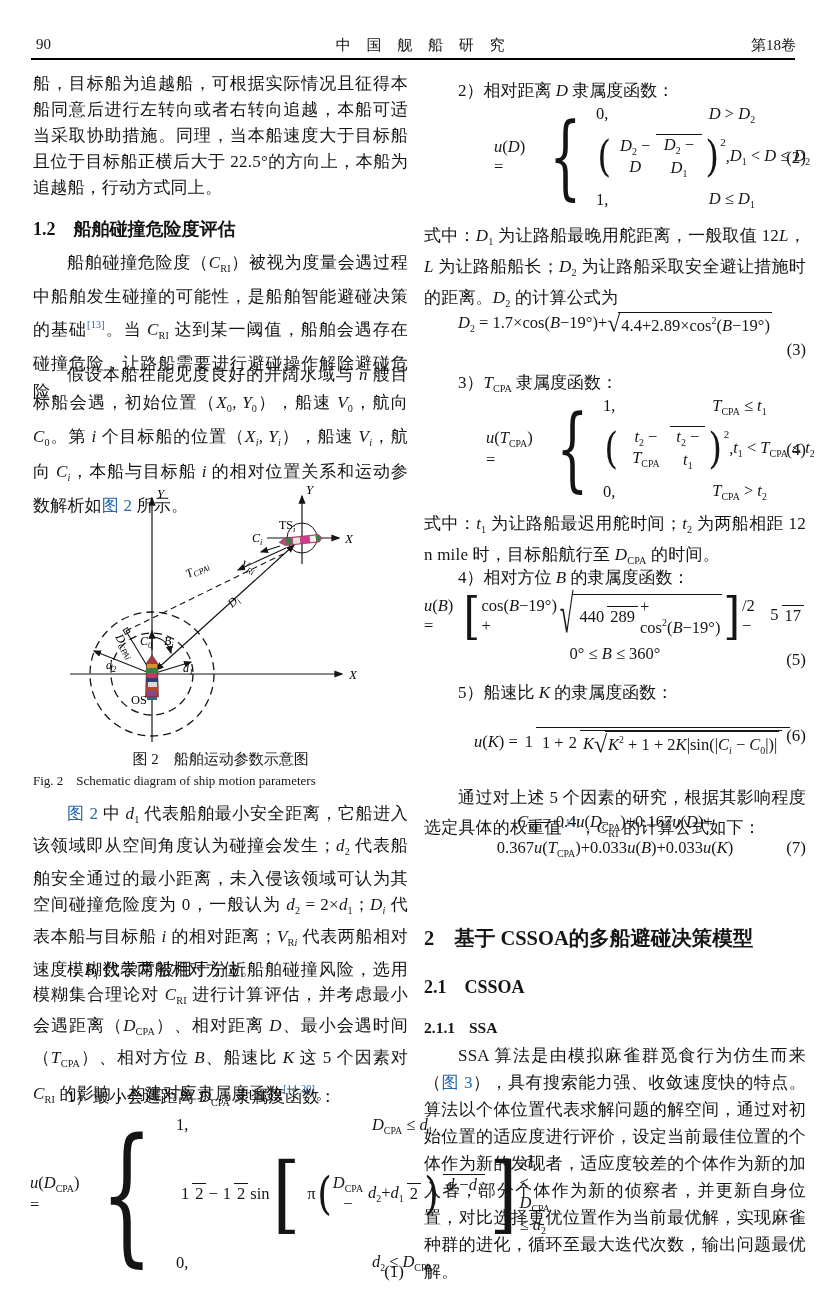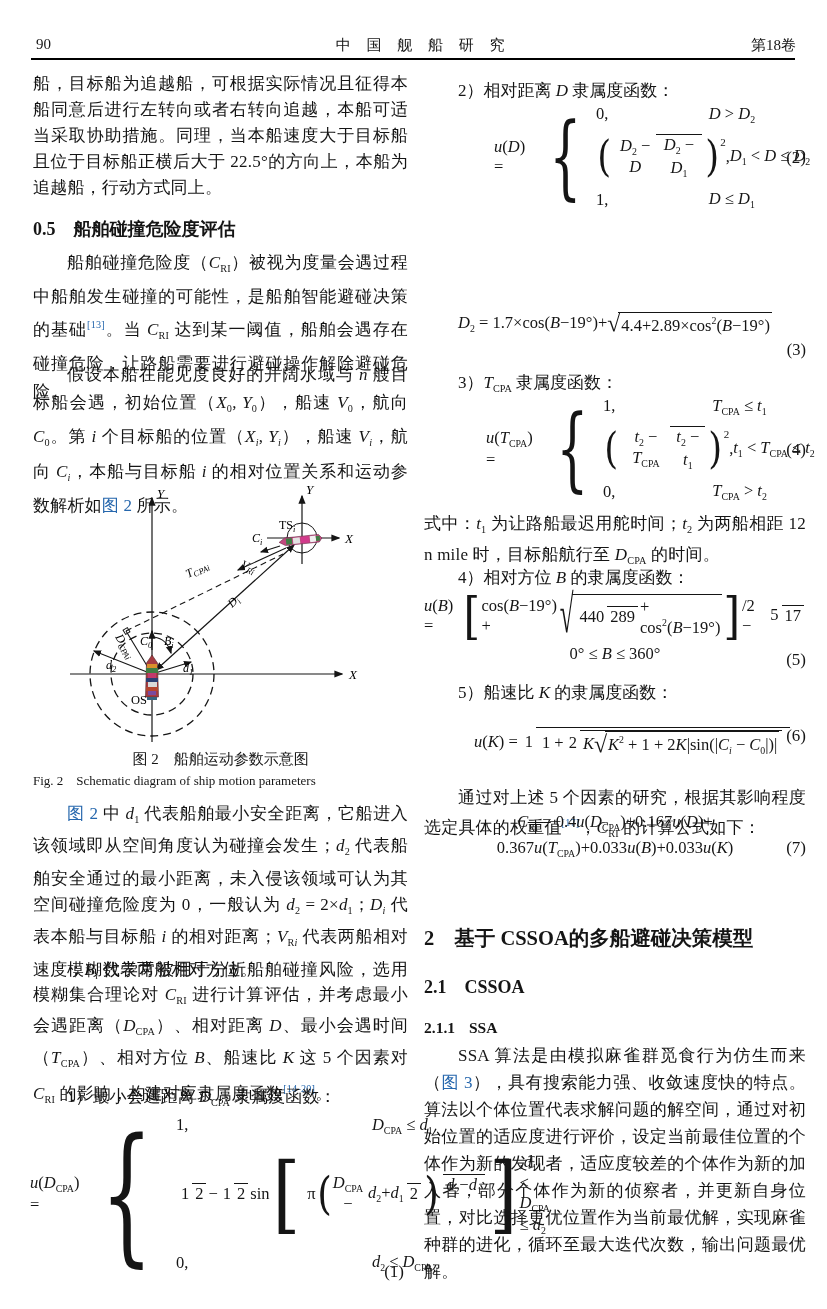--- a/index.html
+++ b/index.html
@@ -42,21 +42,21 @@
 <div id="page">
 
   <div class="abs hd" style="left:36px;top:36px;">90</div>
   <div class="abs hd" style="left:258px;top:36px;width:330px;text-align:center;letter-spacing:6px;">中  国  舰  船  研  究</div>
   <div class="abs hd" style="left:700px;top:36px;width:96px;text-align:right;">第18卷</div>
   <div class="abs rule" style="left:31px;top:58px;width:764px;height:1.6px;"></div>
 
   <div class="abs para" style="left:33px;top:71px;width:375px;">船，目标船为追越船，可根据实际情况且征得本船同意后进行左转向或者右转向追越，本船可适当采取协助措施。同理，当本船速度大于目标船且位于目标船正横后大于 22.5°的方向上，本船为追越船，行动方式同上。</div>
 
   <div class="abs bold" style="left:33px;top:217px;font-size:18px;">
-    <span>0.5</span><span style="display:inline-block;width:18px;"></span><span>船舶碰撞危险度评估</span>
+    <span>1.2</span><span style="display:inline-block;width:18px;"></span><span>船舶碰撞危险度评估</span>
   </div>
 
   <div class="abs para ind" style="left:33px;top:249px;width:375px;line-height:28px;">船舶碰撞危险度（<span class="vi">C</span><sub>RI</sub>）被视为度量会遇过程中船舶发生碰撞的可能性，是船舶智能避碰决策的基础<sup><span class="lnk">[13]</span></sup>。当 <span class="vi">C</span><sub>RI</sub> 达到某一阈值，船舶会遇存在碰撞危险，让路船需要进行避碰操作解除避碰危险。</div>
   <div class="abs para ind" style="left:33px;top:361px;width:375px;line-height:28px;">假设本船在能见度良好的开阔水域与 <span class="vi">n</span> 艘目标船会遇，初始位置（<span class="vi">X</span><sub>0</sub>, <span class="vi">Y</span><sub>0</sub>），船速 <span class="vi">V</span><sub>0</sub>，航向 <span class="vi">C</span><sub>0</sub>。第 <span class="vi">i</span> 个目标船的位置（<span class="vi">X</span><sub><span class="vi">i</span></sub>, <span class="vi">Y</span><sub><span class="vi">i</span></sub>），船速 <span class="vi">V</span><sub><span class="vi">i</span></sub>，航向 <span class="vi">C</span><sub><span class="vi">i</span></sub>，本船与目标船 <span class="vi">i</span> 的相对位置关系和运动参数解析如<span class="lnk">图 2</span> 所示。</div>
 
   <svg class="abs" style="left:58px;top:482px;" width="360" height="264" viewBox="0 0 360 264">
     <defs>
       <marker id="ah" viewBox="0 0 10 10" refX="8.5" refY="5" markerWidth="7.5" markerHeight="7.5" orient="auto-start-reverse">
         <path d="M0,1 L10,5 L0,9 z" fill="#151515"></path>
       </marker>
@@ -202,20 +202,21 @@
         </div>
         <div class="crow">
           <span>1,</span>
           <span class="cond" style="width:104px;"><span class="vi">D</span> ≤ <span class="vi">D</span><sub>1</sub></span>
         </div>
       </div>
     </div>
     <span class="eqnum" style="right:0;top:44px;">(2)</span>
   </div>
 
+  <div class="abs para" style="left:424px;top:224px;width:382px;line-height:24.5px;">式中：<span class="vi">D</span><sub>1</sub> 为让路船最晚用舵距离，一般取值 12<span class="vi">L</span>，<span class="vi">L</span> 为让路船船长；<span class="vi">D</span><sub>2</sub> 为让路船采取安全避让措施时的距离。<span class="vi">D</span><sub>2</sub> 的计算公式为</div>
 
   <div class="abs math" style="left:424px;top:312px;width:382px;">
     <div class="mrow" style="justify-content:center;">
       <span><span class="vi">D</span><sub>2</sub> = 1.7×cos(<span class="vi">B</span>−19°)+ </span>
       <span class="sqrt">
           <span class="sg">√</span>
           <span class="sb">4.4+2.89×cos<sup>2</sup>(<span class="vi">B</span>−19°)</span>
         </span>
     </div>
     <div style="text-align:right;margin-top:4px;">(3)</div>

